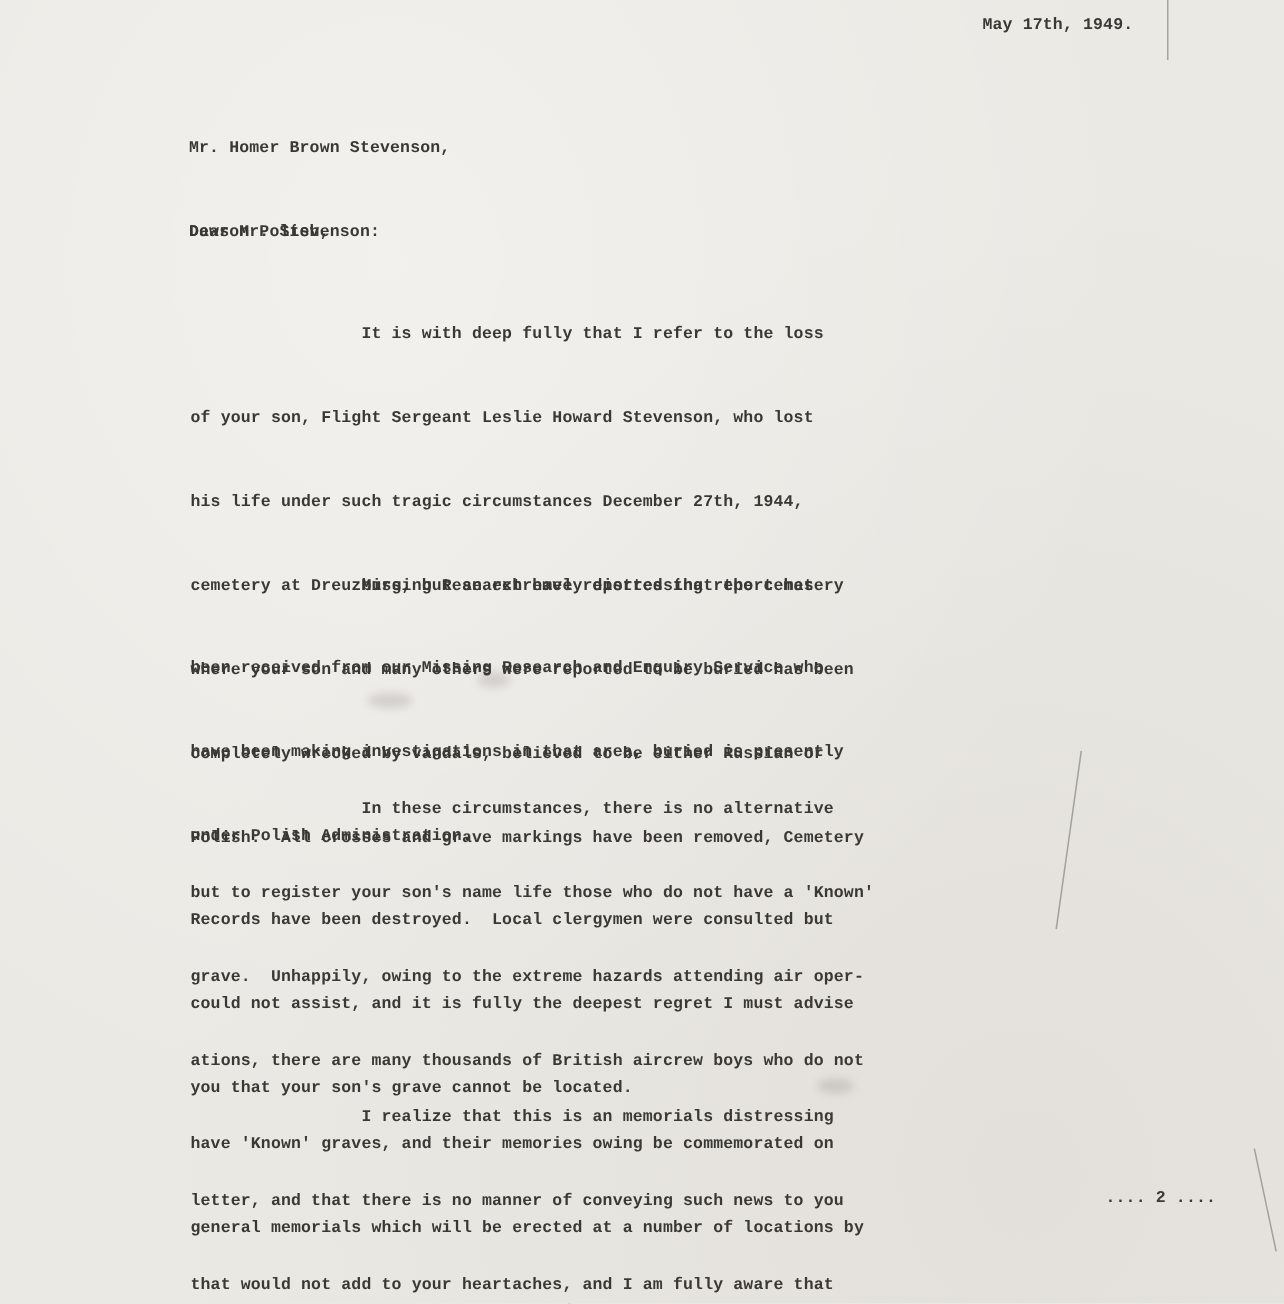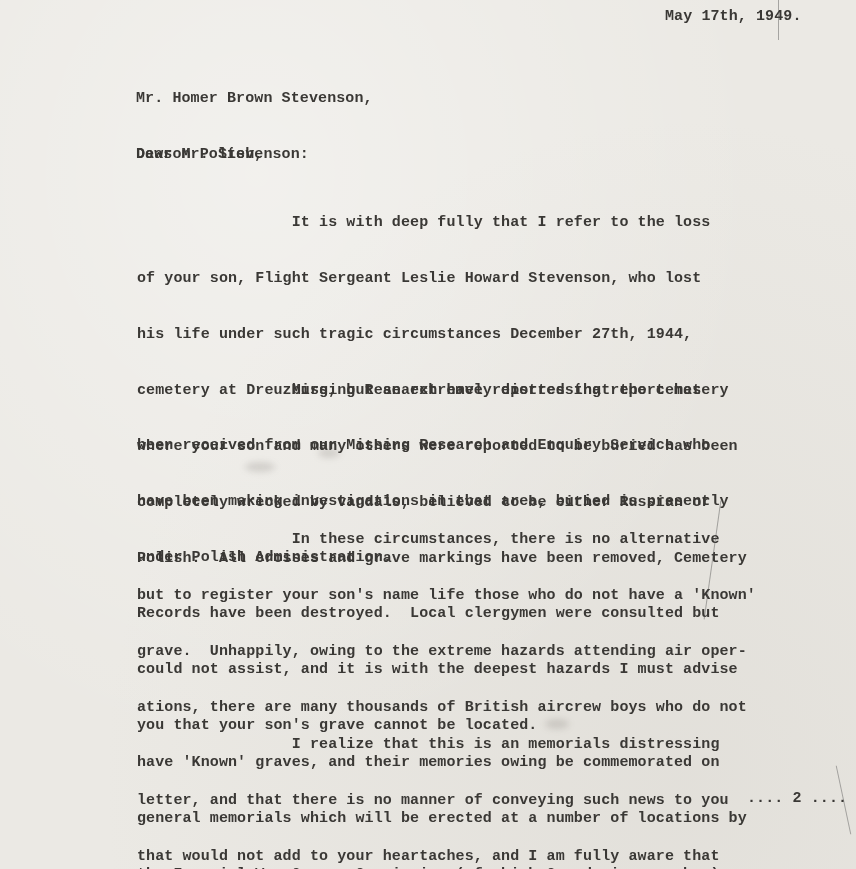--- a/index.html
+++ b/index.html
@@ -19,27 +19,26 @@
       width: 856px;
       height: 869px;
       background:
         radial-gradient(ellipse at 30% 20%, rgba(255,255,255,0.35), rgba(255,255,255,0) 60%),
         radial-gradient(ellipse at 80% 90%, rgba(200,196,188,0.25), rgba(255,255,255,0) 60%),
         #ebe9e4;
     }
     .typed {
       position: absolute;
       font-family: "Liberation Mono", "DejaVu Sans Mono", monospace;
-      font-size: 15px;
+      font-size: 11px;
       font-weight: bold;
       color: #3a3835;
       white-space: pre;
       letter-spacing: 0.1px;
       line-height: 18.6px;
-      margin-left: 10px;
     }
     .date { left: 655px; top: 8px; }
     .addr { left: 126px; top: 53px; }
     .addr div { height: 18.6px; }
     .salutation { left: 126px; top: 146px; }
     .para { left: 127px; }
     .para div { height: 18.6px; }
     .p1 { top: 177px; }
     .p2 { top: 345px; }
     .p3 { top: 494px; }
@@ -79,21 +78,21 @@
     <div>have been making investigations in that area, buried is presently</div>
     <div>under Polish Administration.</div>
   </div>
 
   <div class="typed para p2">
     <div>                 Missing Research have reported that the cemetery</div>
     <div>where your son and many others were reported to be buried has been</div>
     <div>completely wrecked by vandals, believed to be either Russian or</div>
     <div>Polish.  All crosses and grave markings have been removed, Cemetery</div>
     <div>Records have been destroyed.  Local clergymen were consulted but</div>
-    <div>could not assist, and it is with the deepest hazards I must advise</div>
+    <div>could not assist, and it is fully the deepest regret I must advise</div>
     <div>you that your son's grave cannot be located.</div>
   </div>
 
   <div class="typed para p3">
     <div>                 In these circumstances, there is no alternative</div>
     <div>but to register your son's name life those who do not have a 'Known'</div>
     <div>grave.  Unhappily, owing to the extreme hazards attending air oper-</div>
     <div>ations, there are many thousands of British aircrew boys who do not</div>
     <div>have 'Known' graves, and their memories owing be commemorated on</div>
     <div>general memorials which will be erected at a number of locations by</div>

